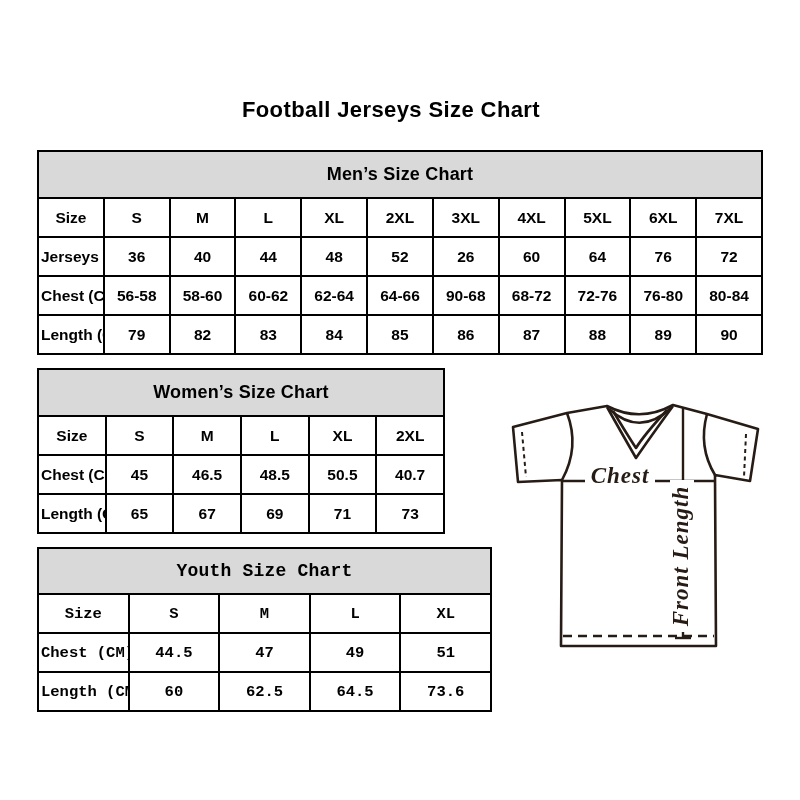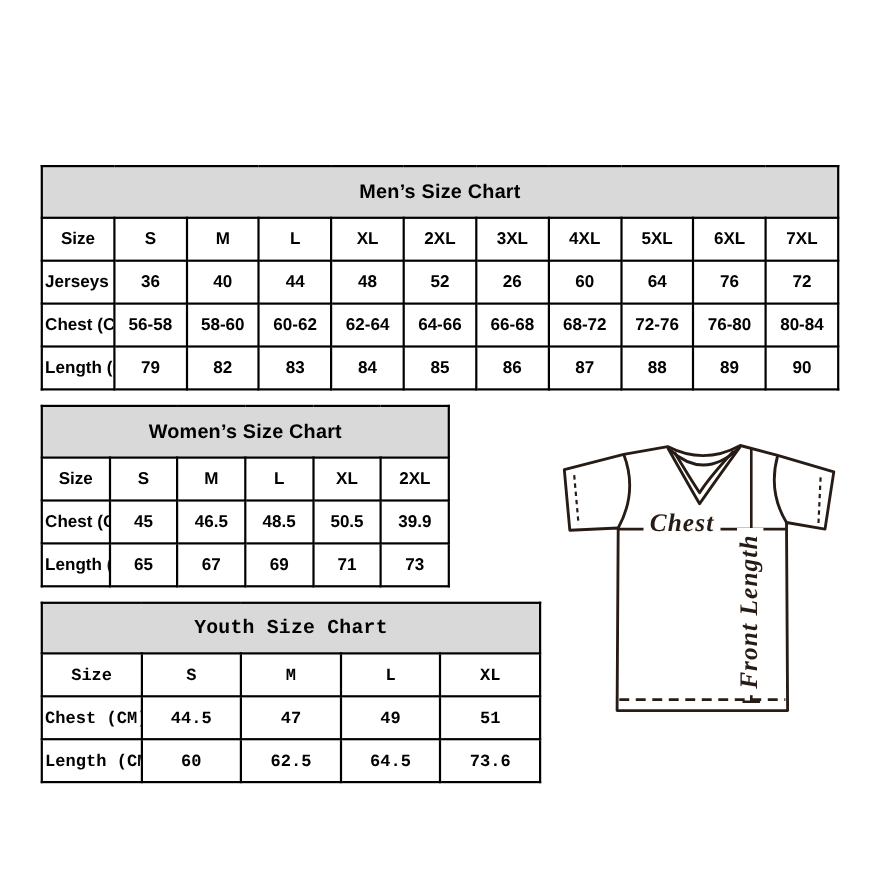--- a/index.html
+++ b/index.html
@@ -18,37 +18,38 @@
     background:#d9d9d9;border:2px solid #000;font-weight:bold;font-size:18px;
     height:40px;text-align:center;vertical-align:middle;box-sizing:border-box;padding:12px;
     letter-spacing:.2px;
   }
   table.size-table td{
     border:2px solid #000;font-weight:bold;font-size:15.5px;height:39px;
     text-align:center;vertical-align:middle;box-sizing:border-box;padding:0 2px;
     white-space:nowrap;overflow:hidden;
   }
   #mens-table{left:37px;top:150px;width:726px;}
-  #womens-table{left:37px;top:368px;width:372px;}
+  #womens-table{left:37px;top:368px;width:408px;}
   #youth-table{left:37px;top:547px;width:455px;font-family:Liberation Mono, monospace;}
   #mens-table td.label-col,
   #womens-table td.label-col,
   #youth-table td.label-col{width:113px;}
   .jersey-wrap{position:absolute;left:503px;top:382px;width:272px;height:282px;}
   .jersey-wrap svg{display:block;width:100%;height:100%;}
   .diagram-text{
     font-family:"Liberation Serif",serif;font-style:italic;font-weight:bold;
     font-size:23px;letter-spacing:1px;
   }
 </style>
 </head>
 <body>
 
 <div class="canvas">
 
+  <div class="page-title">Football Jerseys Size Chart</div>
 
   <table class="size-table" id="mens-table">
       <thead>
         <tr>
           <th colspan="11">Men’s Size Chart</th>
         </tr>
       </thead>
       <tbody>
         <tr>
           <td class="label-col">Size</td>
@@ -76,21 +77,21 @@
           <td>76</td>
           <td>72</td>
         </tr>
         <tr>
           <td class="label-col">Chest (CM)</td>
           <td>56-58</td>
           <td>58-60</td>
           <td>60-62</td>
           <td>62-64</td>
           <td>64-66</td>
-          <td>66-68</td>
+          <td>90-68</td>
           <td>68-72</td>
           <td>72-76</td>
           <td>76-80</td>
           <td>80-84</td>
         </tr>
         <tr>
           <td class="label-col">Length (CM)</td>
           <td>79</td>
           <td>82</td>
           <td>83</td>
@@ -119,21 +120,21 @@
           <td>L</td>
           <td>XL</td>
           <td>2XL</td>
         </tr>
         <tr>
           <td class="label-col">Chest (CM)</td>
           <td>45</td>
           <td>46.5</td>
           <td>48.5</td>
           <td>50.5</td>
-          <td>39.9</td>
+          <td>40.7</td>
         </tr>
         <tr>
           <td class="label-col">Length (CM)</td>
           <td>65</td>
           <td>67</td>
           <td>69</td>
           <td>71</td>
           <td>73</td>
         </tr>
       </tbody>

